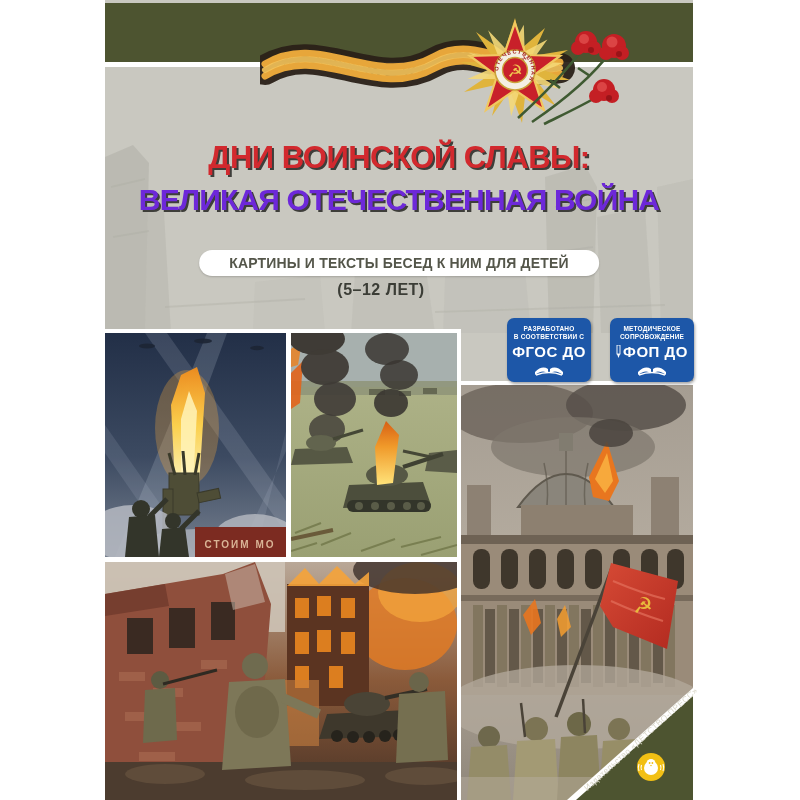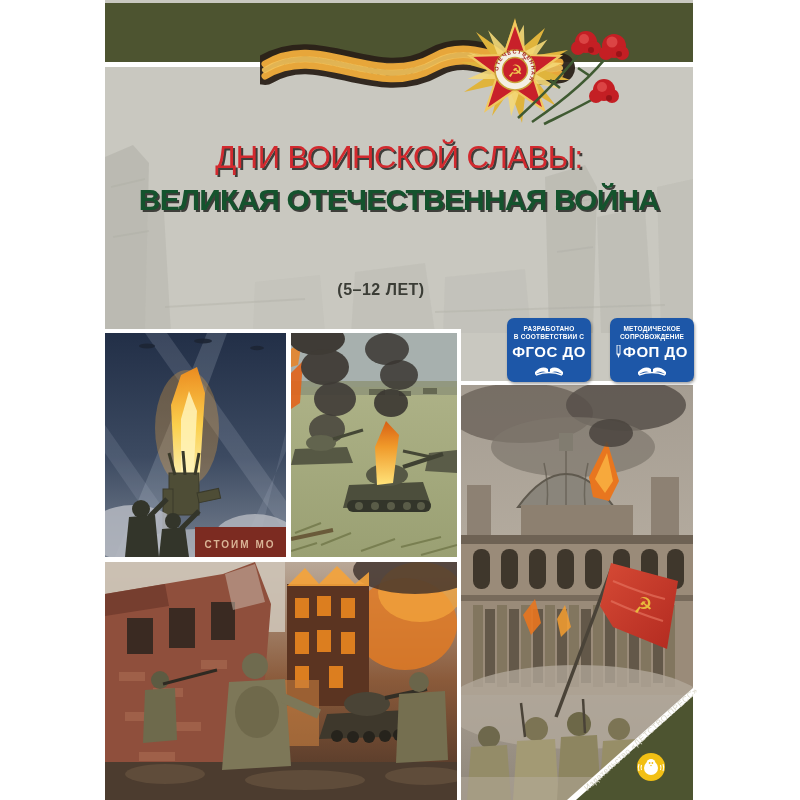--- a/index.html
+++ b/index.html
@@ -4,24 +4,24 @@
 <style>
   html,body{margin:0;padding:0;}
   body{width:800px;height:800px;background:#ffffff;position:relative;overflow:hidden;
        font-family:"Liberation Sans", sans-serif;}
   #cover{position:absolute;left:105px;top:0;width:588px;height:800px;background:#c9c8c0;}
   #band{position:absolute;left:0;top:3px;width:588px;height:59px;background:#4d5430;}
   #band-sep{position:absolute;left:0;top:62px;width:588px;height:5px;background:#ffffff;}
   #author{position:absolute;left:0;top:107px;width:588px;text-align:center;
           font-size:17px;color:#4b4b45;letter-spacing:1px;}
   #title1{position:absolute;left:0;top:140px;width:588px;text-align:center;white-space:nowrap;
-          font-size:31px;font-weight:normal;color:#d2292e;letter-spacing:-0.5px;
+          font-size:31px;font-weight:bold;color:#d2292e;letter-spacing:-0.5px;
           text-shadow:2px 2px 0 #3e3e3a;}
   #title2{position:absolute;left:0;top:183px;width:588px;text-align:center;white-space:nowrap;
-          font-size:30px;font-weight:bold;color:#14532d;letter-spacing:-0.8px;
+          font-size:30px;font-weight:bold;color:#6d28d9;letter-spacing:-0.8px;
           text-shadow:2px 2px 0 #3e3e3a;}
   #subtitle-pill{position:absolute;left:50%;top:250px;transform:translateX(-50%);
           background:#ffffff;border-radius:14px;height:26px;line-height:26px;padding:0 30px;
           font-size:14px;font-weight:bold;color:#54564a;white-space:nowrap;letter-spacing:0.2px;
           box-shadow:0 1px 2px rgba(0,0,0,.18);}
   #age{position:absolute;left:0;top:281px;width:552px;text-align:center;
           font-size:16px;font-weight:bold;color:#3b3d36;letter-spacing:0.5px;}
   .painting{position:absolute;box-shadow:0 0 0 4px #ffffff;background:#888;}
   .badge{position:absolute;width:84px;height:64px;background:#1d57a8;border-radius:7px;
          color:#fff;text-align:center;box-shadow:1px 2px 3px rgba(0,0,0,.35);}
@@ -66,20 +66,21 @@
         <line x1="8" y1="170" x2="44" y2="164"></line>
       <line x1="450" y1="140" x2="486" y2="132"></line>
         <line x1="452" y1="185" x2="488" y2="180"></line>
       <line x1="60" y1="240" x2="200" y2="232"></line>
         <line x1="330" y1="245" x2="560" y2="238"></line>
     </g>
   </svg>
 
   <div id="title1">ДНИ ВОИНСКОЙ СЛАВЫ:</div>
   <div id="title2">ВЕЛИКАЯ ОТЕЧЕСТВЕННАЯ ВОЙНА</div>
+  <div id="subtitle-pill">КАРТИНЫ И ТЕКСТЫ БЕСЕД К НИМ ДЛЯ ДЕТЕЙ</div>
   <div id="age">(5–12 ЛЕТ)</div>
 
   <svg class="painting" style="left:0;top:333px;" width="181" height="224" viewBox="0 0 181 224">
     <defs>
       <linearGradient id="p1sky" x1="0" y1="0" x2="0" y2="1">
         <stop offset="0" stop-color="#222f47"></stop>
           <stop offset="0.55" stop-color="#3c4a61"></stop>
         <stop offset="1" stop-color="#76808f"></stop>
       </linearGradient>
       <linearGradient id="p1fl" x1="0" y1="1" x2="0" y2="0">

